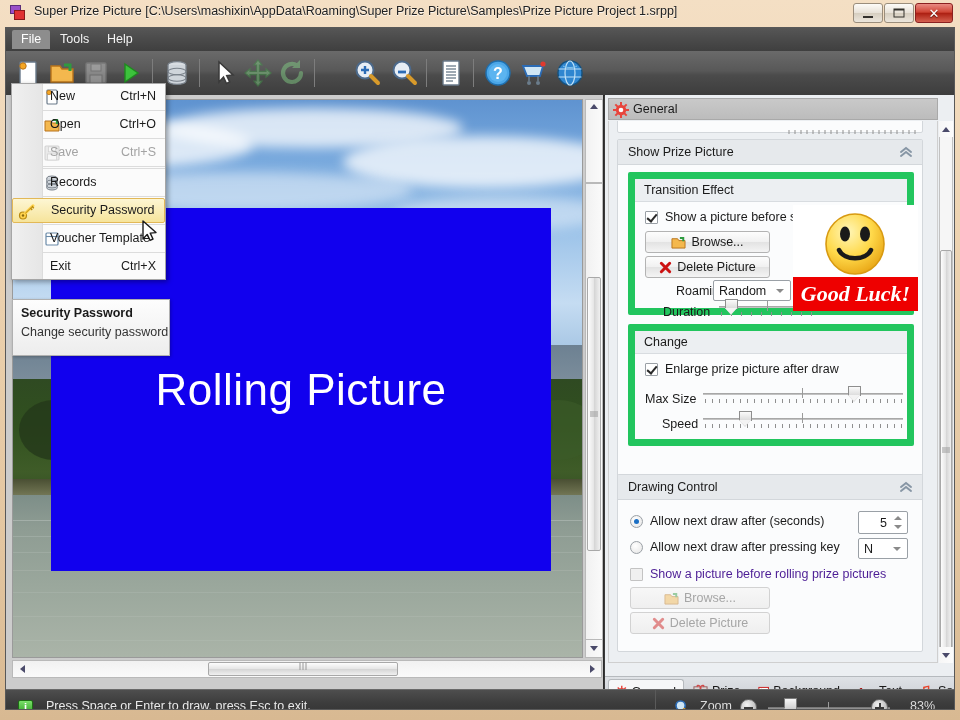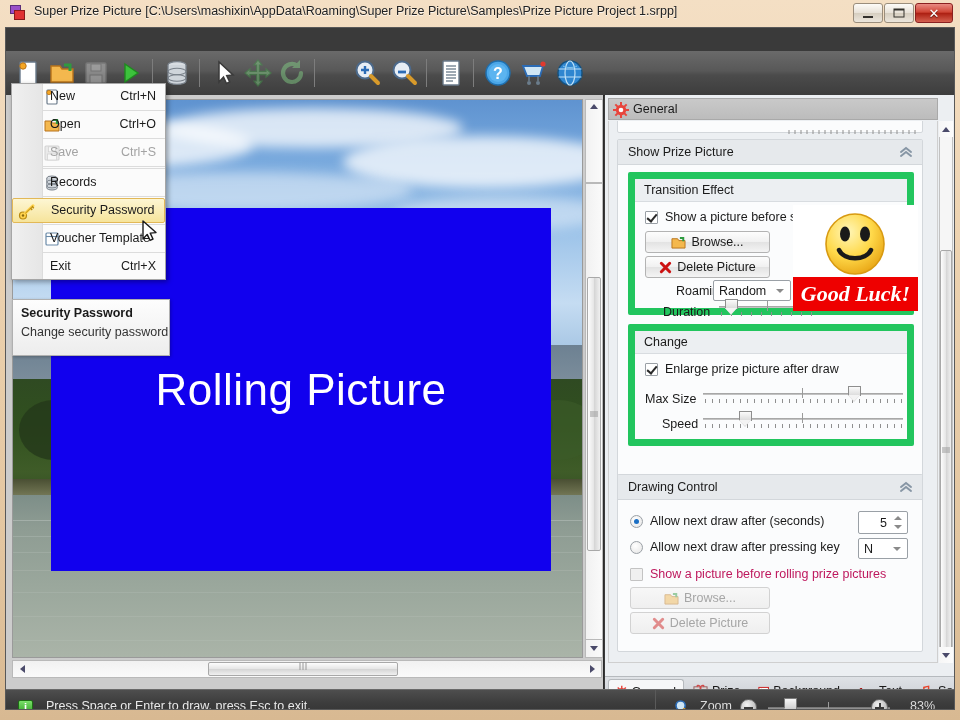--- a/index.html
+++ b/index.html
@@ -174,21 +174,21 @@
   .sub-title{
     height:22px;line-height:22px;background:#eceff2;
     border-bottom:1px solid #d8dce0;padding-left:9px;font-size:12.5px;color:#1a1a1a;
   }
   .chk{position:absolute;width:13px;height:13px;background:#fff;
        border:1px solid #9aa0a6;box-sizing:border-box;border-radius:1px;}
   .chk.on:after{content:"";position:absolute;left:3px;top:0px;width:4px;height:8px;
        border:solid #2a2a2a;border-width:0 2px 2px 0;transform:rotate(40deg);}
   .chk.dis{background:#f0f0f0;border-color:#c3c3c3;}
   .lblt{position:absolute;font-size:12.5px;color:#1a1a1a;white-space:nowrap;}
-  .lblt.dis{color:#be185d;}
+  .lblt.dis{color:#4c1d95;}
   .btn{
     position:absolute;box-sizing:border-box;height:22px;
     background:linear-gradient(to bottom,#fdfdfd 0%,#f1f1f1 48%,#e3e3e3 52%,#f4f4f4 100%);
     border:1px solid #b3b3b3;border-radius:3px;
     display:flex;align-items:center;justify-content:center;gap:5px;
     font-size:12.5px;color:#1a1a1a;
   }
   .btn.dis{color:#a6a6a6;border-color:#d2d2d2;
     background:linear-gradient(to bottom,#f7f7f7,#efefef);}
   .combo{
@@ -330,20 +330,25 @@
     <div class="winbtn" id="btn-max">
         <span class="g"></span>
       </div>
     <div class="winbtn" id="btn-close">
       <span class="g">✕</span>
     </div>
   </div>
 
   <div id="client">
 
+    <div id="menubar">
+      <div class="menu-item" id="mi-file">File</div>
+      <div class="menu-item" id="mi-tools">Tools</div>
+      <div class="menu-item" id="mi-help">Help</div>
+    </div>
 
     <div id="toolbar">
       <div class="tb" style="left:6px">
         <svg width="32" height="32" viewBox="0 0 32 32">
             <rect x="8" y="5" width="16" height="22" rx="1" fill="#fff" stroke="#6a7a8a" stroke-width="1.4"></rect>
             <circle cx="11" cy="9" r="3.2" fill="#f5a623" stroke="#b8731a"></circle>
           </svg>
       </div>
       <div class="tb" style="left:40px">
         <svg width="32" height="32" viewBox="0 0 32 32">

